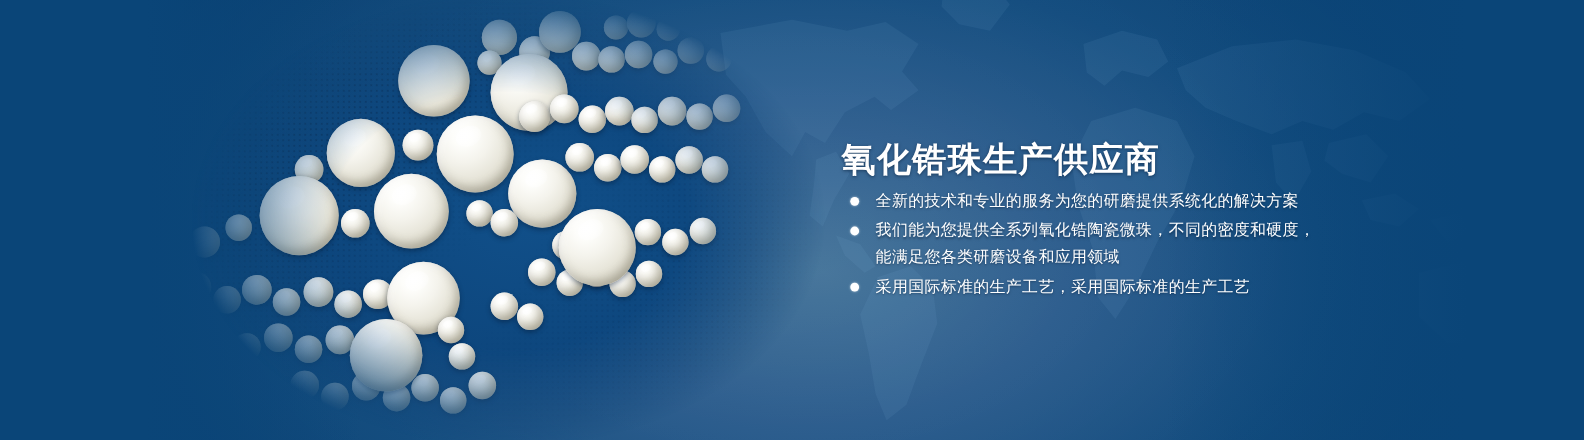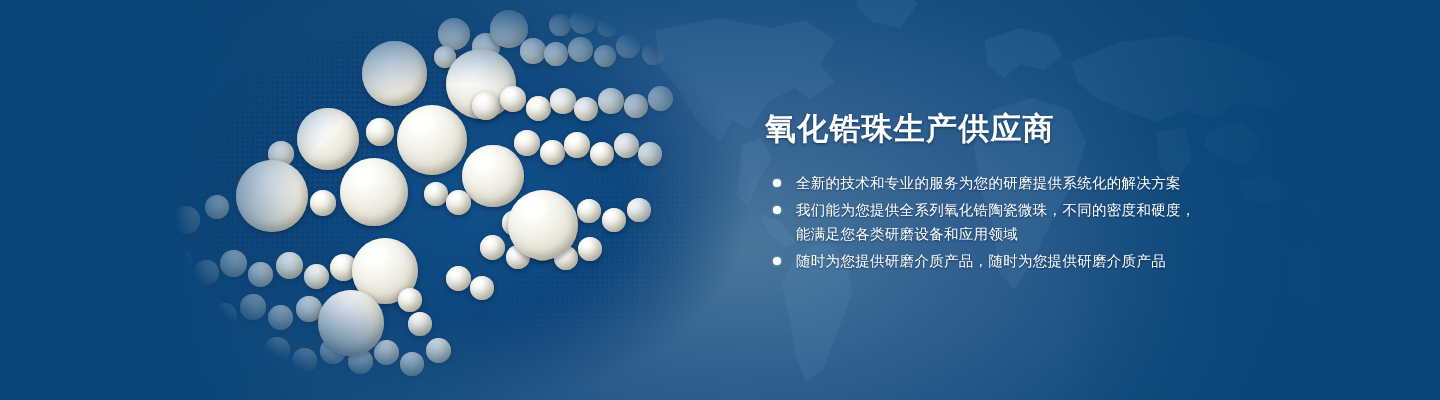--- a/index.html
+++ b/index.html
@@ -101,21 +101,21 @@
   .bead.sm::after{ left:22%; top:12%; width:38%; height:30%; }
 
   
   .content{
     position:absolute;
     left:765px; top:0;
     width:620px; height:400px;
   }
   .headline{
     position:absolute;
-    top:108px; left:0;
+    top:124px; left:0;
     font-size:31px;
     font-weight:bold;
     letter-spacing:1.2px;
     color:#ffffff;
     text-shadow:0 1px 3px rgba(2,20,44,0.55);
     white-space:nowrap;
   }
   .bullets{
     position:absolute;
     top:171px; left:2px;
@@ -280,17 +280,17 @@
         </div>
     </div>
   </div>
 
   <div class="content">
     <div class="headline">氧化锆珠生产供应商</div>
 
     <ul class="bullets" id="bullet-list">
         <li class="bullet"><span class="dot"></span><span>全新的技术和专业的服务为您的研磨提供系统化的解决方案</span></li>
         <li class="bullet"><span class="dot"></span><span>我们能为您提供全系列氧化锆陶瓷微珠，不同的密度和硬度，</span><span class="line2">能满足您各类研磨设备和应用领域</span></li>
-        <li class="bullet"><span class="dot"></span><span>随时为您提供研磨介质产品，随时为您提供研磨介质产品</span></li>
+        <li class="bullet"><span class="dot"></span><span>采用国际标准的生产工艺，采用国际标准的生产工艺</span></li>
       </ul>
   </div>
 
 </div>
 
 </body></html>

